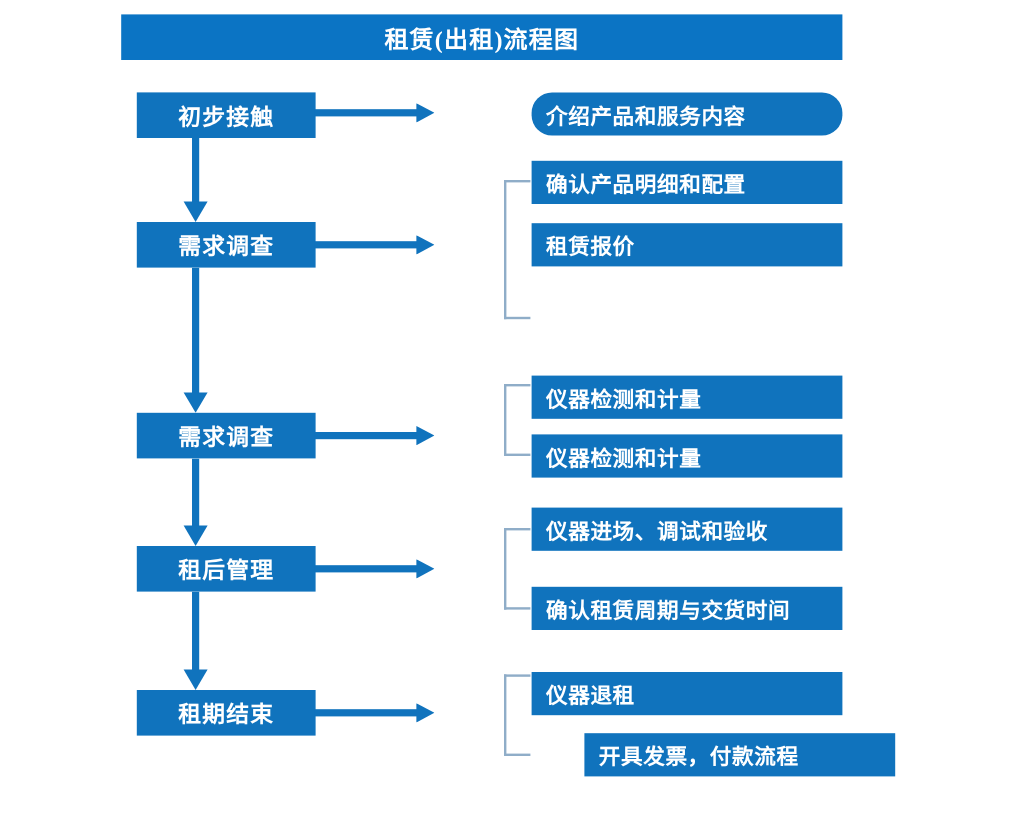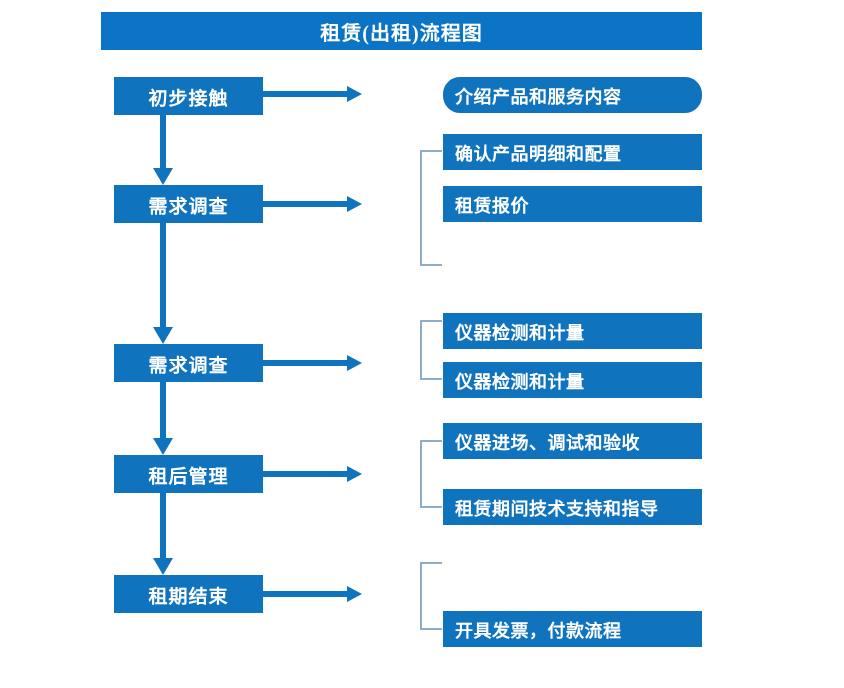--- a/index.html
+++ b/index.html
@@ -181,18 +181,19 @@
 
   <div class="detail-box" style="top:186px;">租赁报价</div>
 
 
   <div class="detail-box" style="top:313px;">仪器检测和计量</div>
 
   <div class="detail-box" style="top:362px;">仪器检测和计量</div>
 
   <div class="detail-box" style="top:423px;text-align:right;">仪器进场、调试和验收</div>
 
-  <div class="detail-box" style="top:489px;">租赁期间技术支持和指导</div>
+  <div class="detail-box" style="top:489px;">确认租赁周期与交货时间</div>
 
+  <div class="detail-box" style="top:560px;">仪器退租</div>
 
-  <div class="detail-box" style="top:611px;">开具发票，付款流程</div>
+  <div class="detail-box" style="top:611px;margin-left:44px;">开具发票，付款流程</div>
 
 </div>
 
 </body></html>

